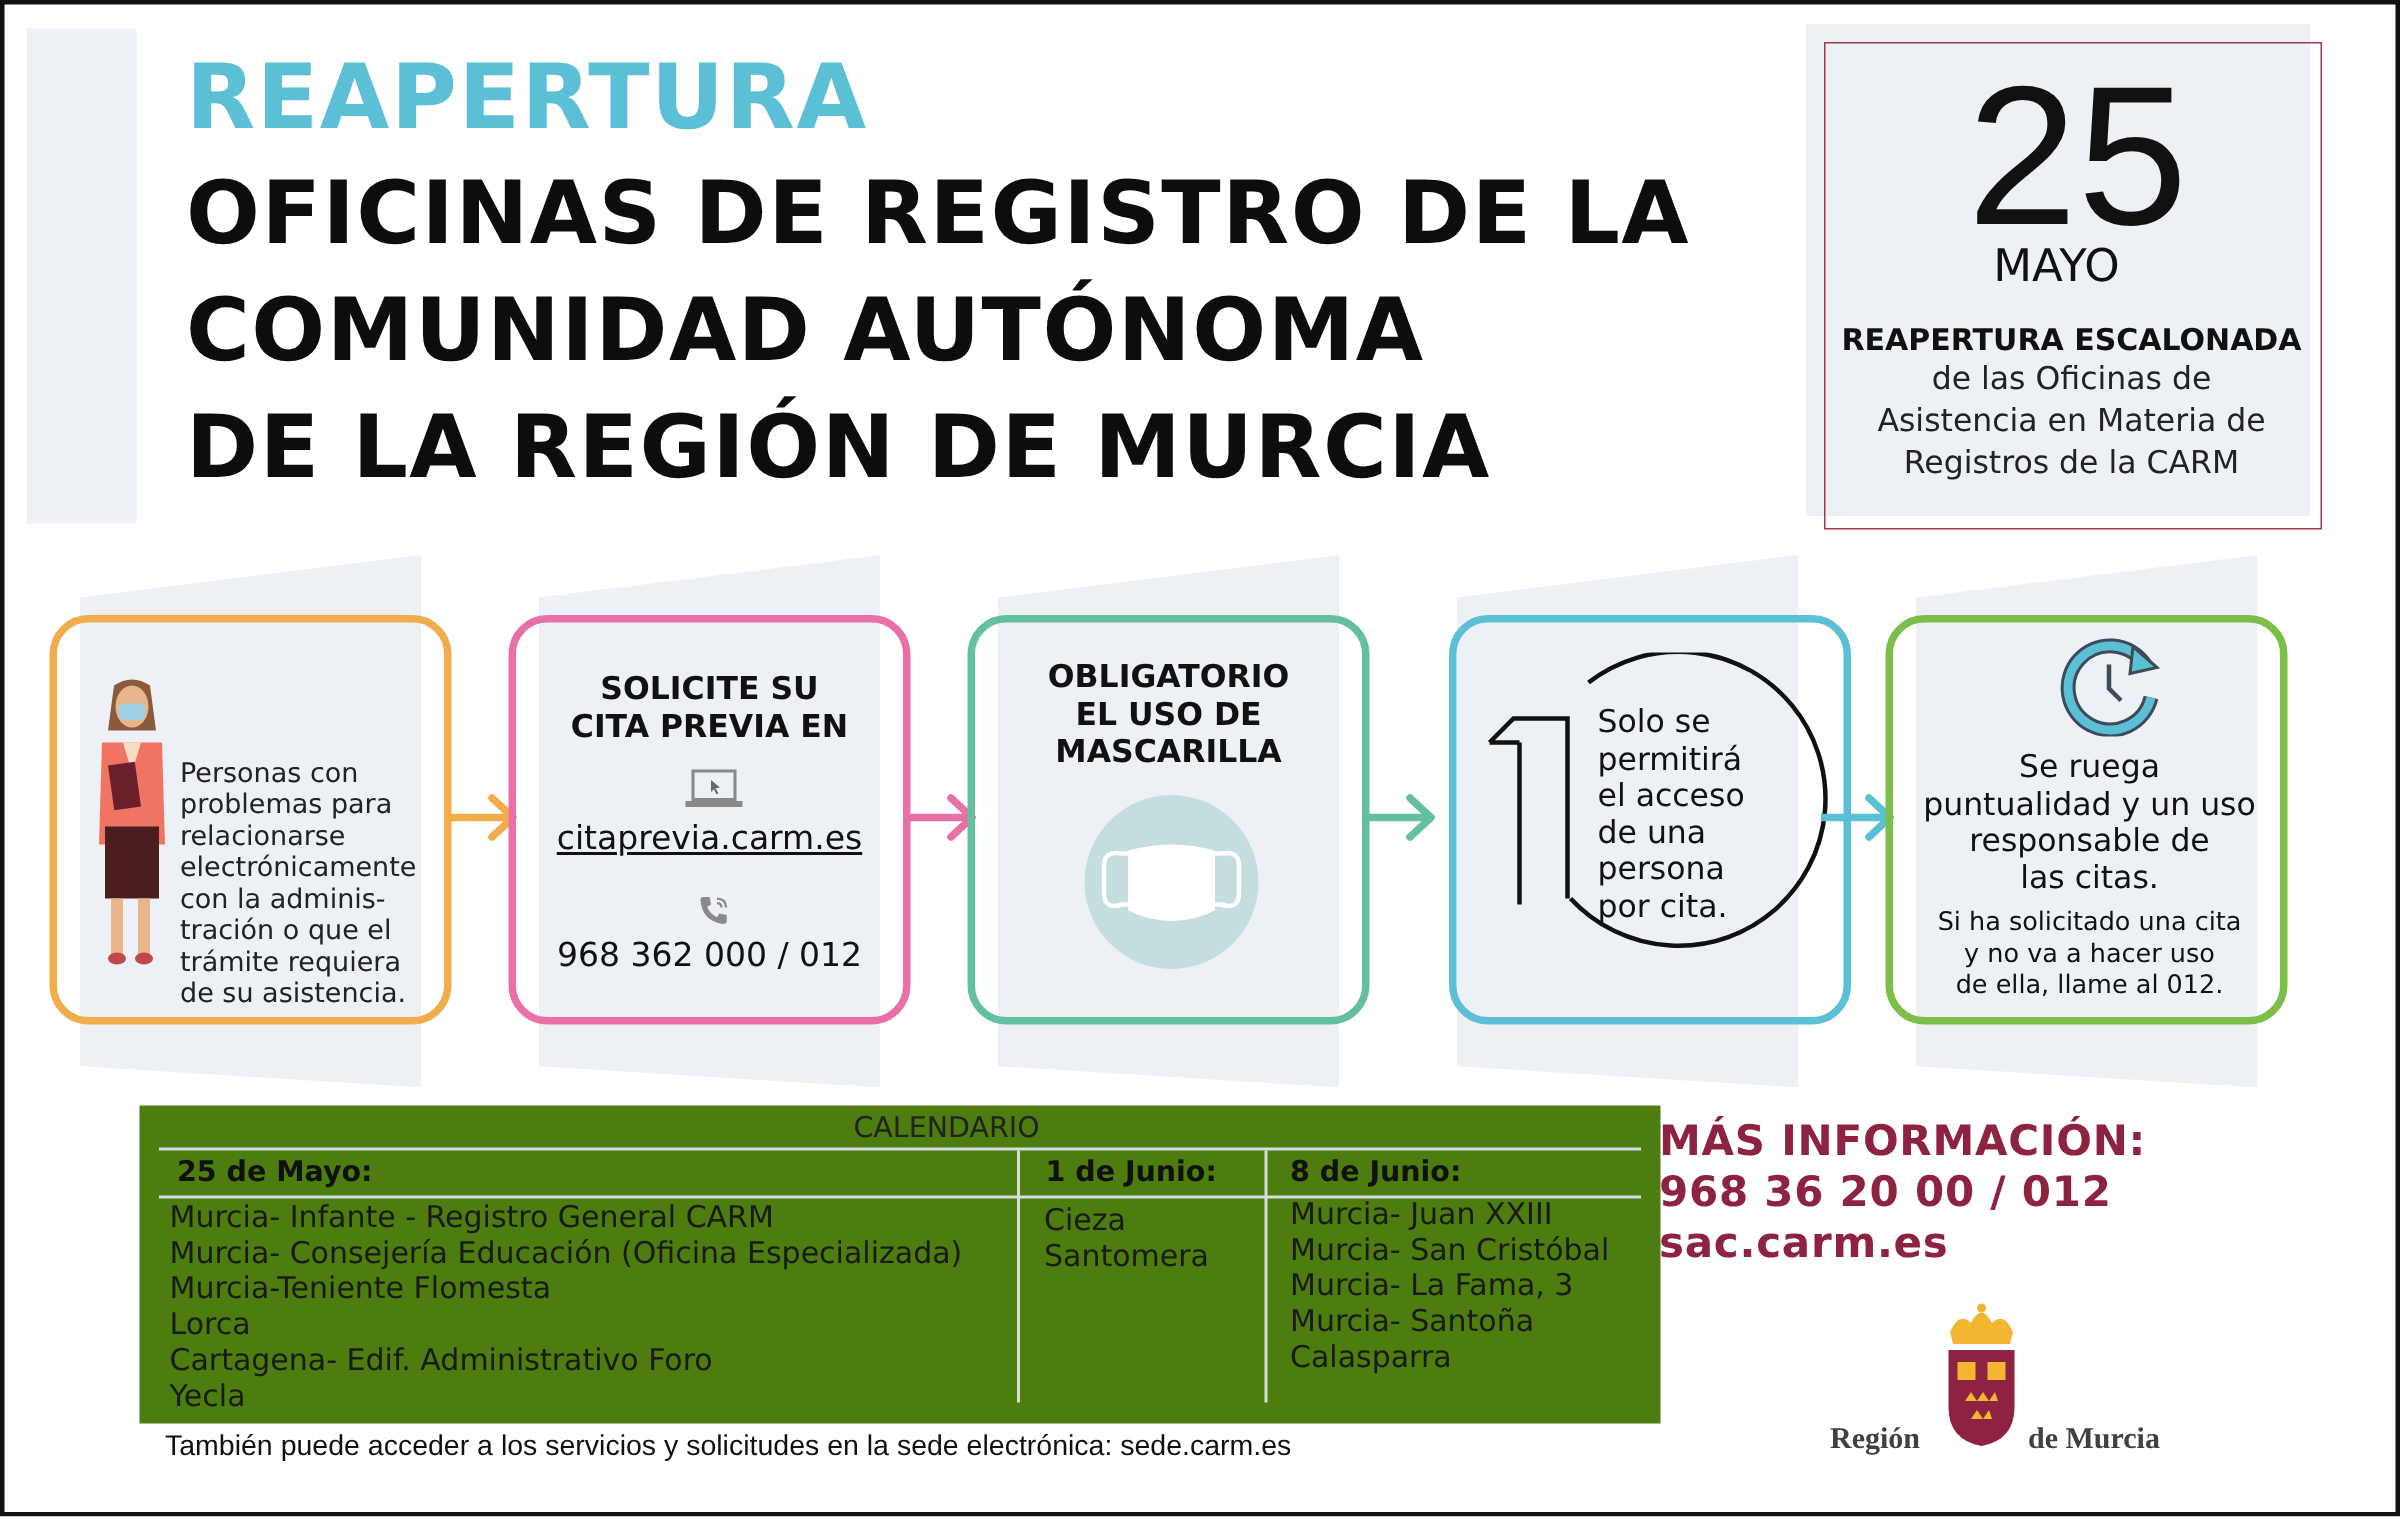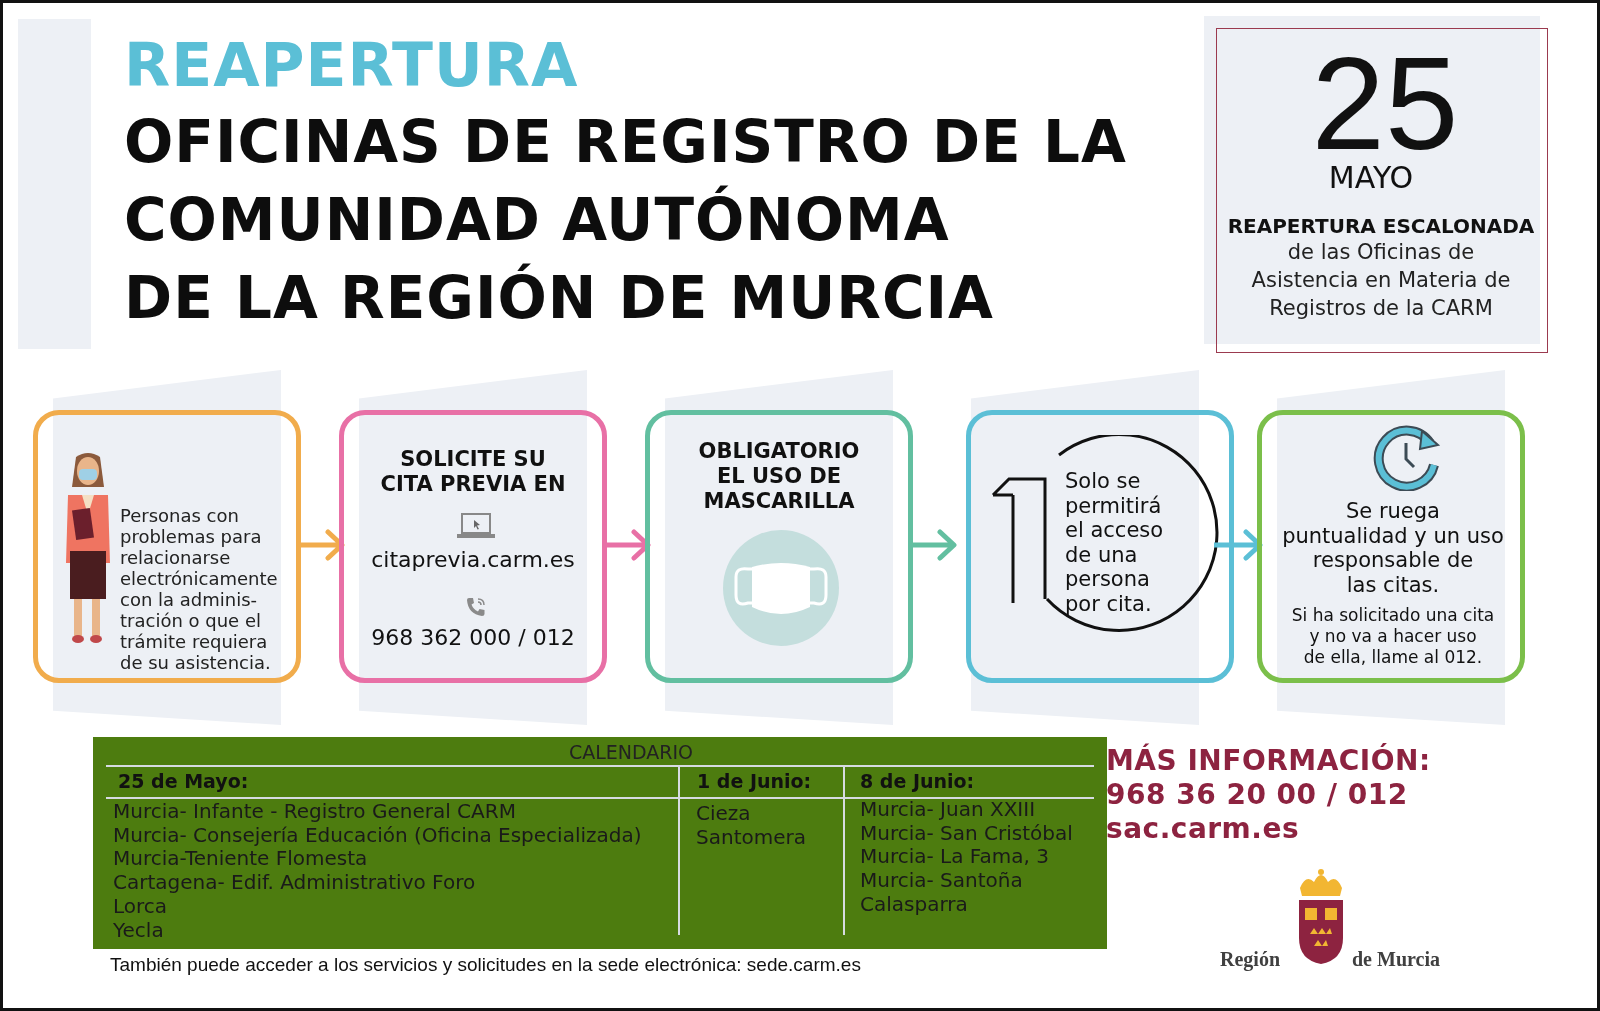--- a/index.html
+++ b/index.html
@@ -107,21 +107,21 @@
 <div class="step" style="left:339px; border-color:#e870a6;">
   <div class="step-title" style="left:0; width:258px; top:32px;">
     <div>SOLICITE SU</div>
     <div>CITA PREVIA EN</div>
   </div>
   <svg style="position:absolute; left:112px; top:97px;" width="40" height="30" viewBox="0 0 40 30">
     <rect x="6" y="2" width="28" height="19" fill="none" stroke="#888" stroke-width="2"></rect>
     <rect x="1" y="22" width="38" height="4" fill="#888"></rect>
     <path d="M18 8 L24 13 L21 13.5 L23 17 L21.5 17.5 L20 14 L18 16 Z" fill="#666"></path>
   </svg>
-  <div style="position:absolute; left:0; width:258px; top:132px; text-align:center; font-size:22px; color:#111;">citaprevia.carm.es</div>
+  <div style="position:absolute; left:0; width:258px; top:132px; text-align:center; font-size:22px; color:#111;text-decoration:underline;">citaprevia.carm.es</div>
   <svg style="position:absolute; left:120px; top:180px;" width="24" height="24" viewBox="0 0 24 24">
     <path d="M5 3 L9 3 L10 8 L7.5 9.5 Q9 14 14 16.5 L15.5 14 L20.5 15 L20.5 19 Q20.5 21 18 21 Q4 19 3 5 Q3 3 5 3 Z" fill="#8a8a8a"></path>
     <path d="M14 4 Q20 4 20 10 M14 7 Q17 7 17 10" stroke="#8a8a8a" stroke-width="1.5" fill="none"></path>
   </svg>
   <div style="position:absolute; left:0; width:258px; top:210px; text-align:center; font-size:22px; color:#111;">968 362 000 / 012</div>
 </div>
 <svg class="arrow" style="left:602px; width:52px;" viewBox="0 0 52 34">
   <path d="M0 17 H44 M32 4 L46 17 L32 30" stroke="#e870a6" stroke-width="5" fill="none" stroke-linecap="round" stroke-linejoin="round"></path>
 </svg>
 
@@ -187,22 +187,22 @@
   <div class="cal-vline" style="left:750px;"></div>
 
   <div class="cal-head" style="left:25px;">25 de Mayo:</div>
   <div class="cal-head" style="left:604px;">1 de Junio:</div>
   <div class="cal-head" style="left:767px;">8 de Junio:</div>
 
   <div class="cal-list" style="left:20px;">
     <span>Murcia- Infante - Registro General CARM</span>
     <span>Murcia- Consejería Educación (Oficina Especializada)</span>
     <span>Murcia-Teniente Flomesta</span>
+    <span>Lorca</span>
     <span>Cartagena- Edif. Administrativo Foro</span>
-    <span>Lorca</span>
     <span>Yecla</span>
   </div>
   <div class="cal-list" style="left:603px; top:65px;">
     <span>Cieza</span>
     <span>Santomera</span>
   </div>
   <div class="cal-list" style="left:767px; top:61px;">
     <span>Murcia- Juan XXIII</span>
     <span>Murcia- San Cristóbal</span>
     <span>Murcia- La Fama, 3</span>

